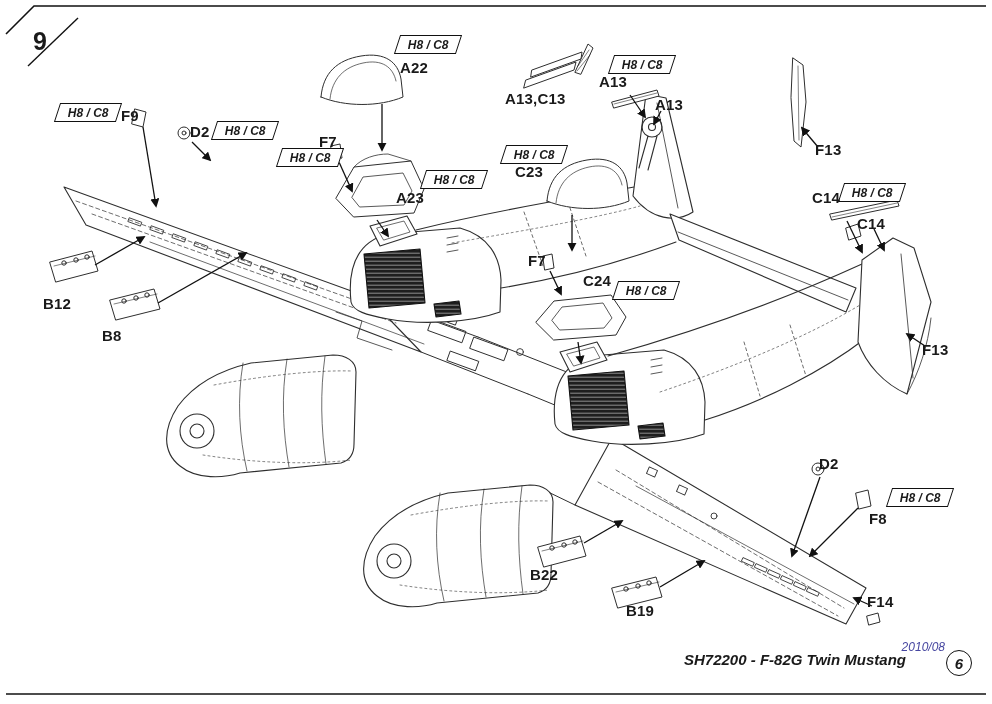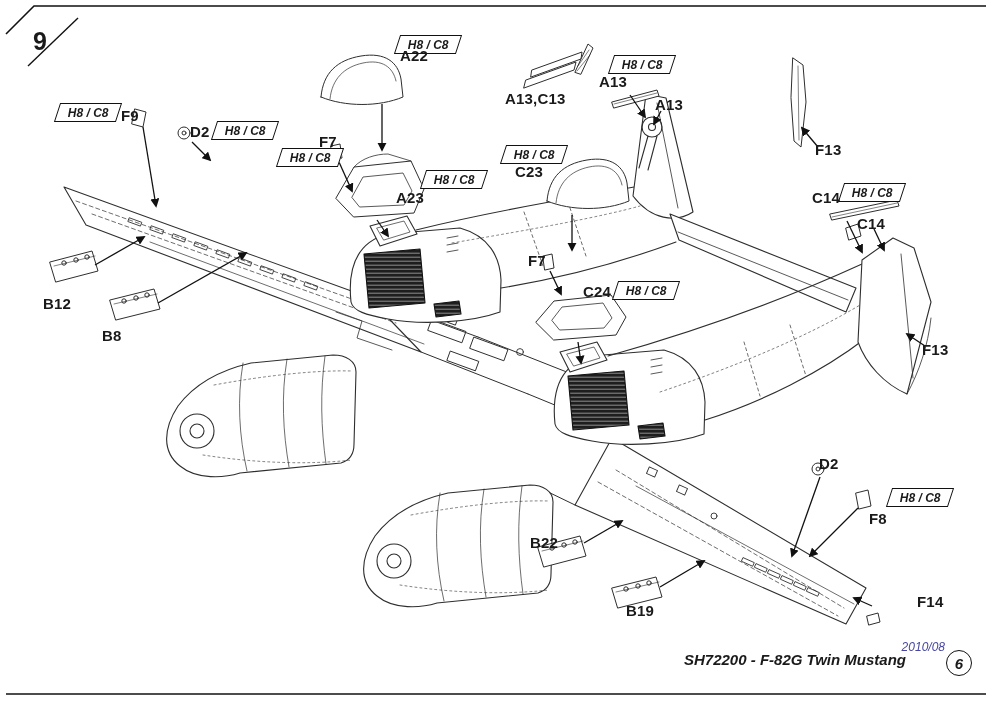--- a/index.html
+++ b/index.html
@@ -307,38 +307,38 @@
     </div>
   <div class="paint-box" style="left:841px;top:183px">
       <span>H8 / C8</span>
     </div>
   <div class="paint-box" style="left:889px;top:488px">
       <span>H8 / C8</span>
     </div>
 
   <div class="part-label" style="left:121px;top:107px">F9</div>
   <div class="part-label" style="left:190px;top:123px">D2</div>
-  <div class="part-label" style="left:400px;top:47px">A22</div>
+  <div class="part-label" style="left:400px;top:59px">A22</div>
   <div class="part-label" style="left:505px;top:90px">A13,C13</div>
   <div class="part-label" style="left:599px;top:73px">A13</div>
   <div class="part-label" style="left:655px;top:96px">A13</div>
   <div class="part-label" style="left:815px;top:141px">F13</div>
   <div class="part-label" style="left:319px;top:133px">F7</div>
   <div class="part-label" style="left:396px;top:189px">A23</div>
   <div class="part-label" style="left:515px;top:163px">C23</div>
   <div class="part-label" style="left:812px;top:189px">C14</div>
   <div class="part-label" style="left:857px;top:215px">C14</div>
   <div class="part-label" style="left:528px;top:252px">F7</div>
-  <div class="part-label" style="left:583px;top:283px">C24</div>
+  <div class="part-label" style="left:583px;top:272px">C24</div>
   <div class="part-label" style="left:43px;top:295px">B12</div>
   <div class="part-label" style="left:102px;top:327px">B8</div>
   <div class="part-label" style="left:922px;top:341px">F13</div>
   <div class="part-label" style="left:819px;top:455px">D2</div>
   <div class="part-label" style="left:869px;top:510px">F8</div>
-  <div class="part-label" style="left:530px;top:534px">B22</div>
+  <div class="part-label" style="left:530px;top:566px">B22</div>
   <div class="part-label" style="left:626px;top:602px">B19</div>
-  <div class="part-label" style="left:917px;top:593px">F14</div>
+  <div class="part-label" style="left:867px;top:593px">F14</div>
 
   <div class="footer-date">2010/08</div>
   <div class="footer-title">SH72200 - F-82G Twin Mustang</div>
   <div class="page-circle">6</div>
 
 </div>
 
 </body></html>

